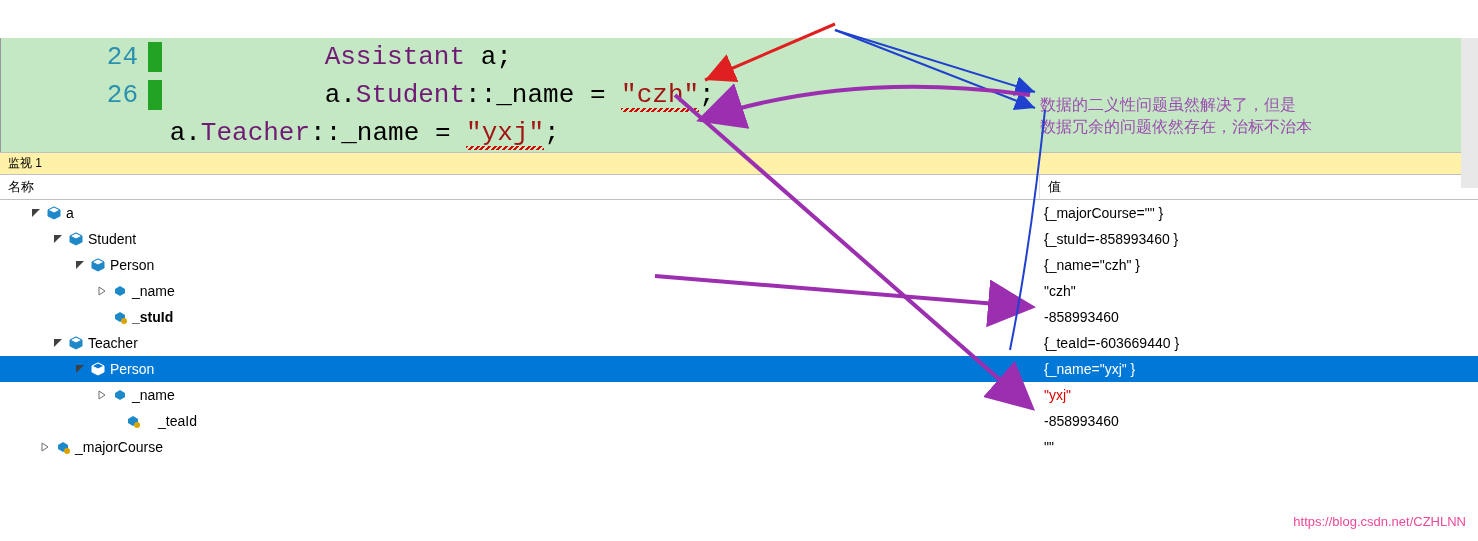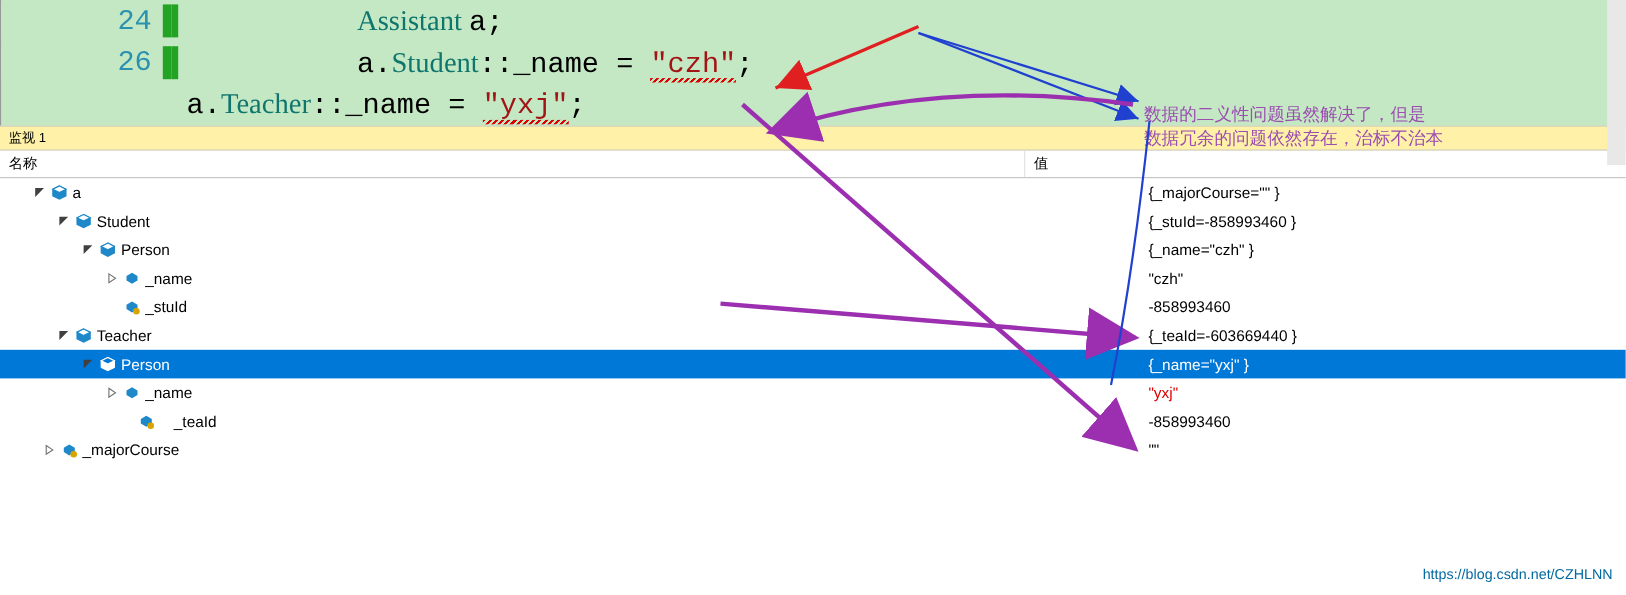--- a/index.html
+++ b/index.html
@@ -8,20 +8,21 @@
   height: 541px;
   font-family: Consolas, "Courier New", monospace;
   background: #fff;
   overflow: hidden;
   position: relative;
 }
 .code-area {
   background: #c4e8c4;
   position: relative;
   border-left: 1px solid #999;
+  margin-top: 38px;
 }
 .code-line {
   display: flex;
   height: 38px;
   align-items: center;
 }
 .gutter {
   width: 155px;
   text-align: right;
   padding-right: 10px;
@@ -39,21 +40,21 @@
   bottom: 0;
   width: 6px;
   background: #23a323;
 }
 .code-text {
   padding-left: 75px;
   font-size: 26px;
   white-space: pre;
   position: relative;
 }
-.kw { color: #0f766e; font-family: Liberation Serif, serif; }
+.kw { color: #701a75; }
 .ident { color: #000; }
 .comment { color: #008000; }
 .str { color: #a31515; }
 .op { color: #000; }
 .squiggle {
   position: relative;
 }
 .squiggle::after {
   content: "";
   position: absolute;
@@ -71,21 +72,21 @@
   color: #000;
 }
 .watch-cols {
   display: flex;
   border-bottom: 1px solid #c0c0c0;
   font-family: "Microsoft YaHei", sans-serif;
   font-size: 13px;
   color: #000;
   background: #fff;
 }
-.col-name { width: 932px; padding: 3px 8px; border-right: 1px solid #e0e0e0; }
+.col-name { width: 1040px; padding: 3px 8px; border-right: 1px solid #e0e0e0; }
 .col-value { flex: 1; padding: 3px 8px; }
 .tree {
   font-family: "Segoe UI", "Microsoft YaHei", sans-serif;
   font-size: 14px;
   color: #000;
 }
 .tree-row {
   display: flex;
   height: 26px;
   align-items: center;
@@ -121,21 +122,21 @@
 .selected {
   background: #0078d7;
   color: #fff;
 }
 .selected .tree-value { color: #fff; }
 .red-val { color: #d00; }
 .watermark {
   position: absolute;
   right: 12px;
   bottom: 12px;
-  color: #0369a1;
+  color: #ec4899;
   font-family: sans-serif;
   font-size: 13px;
 }
 .annotation {
   position: absolute;
   color: #9b4db0;
   font-family: "Microsoft YaHei", sans-serif;
   font-size: 16px;
   line-height: 22px;
 }
@@ -236,21 +237,21 @@
           </svg>
         </span>
         <span class="icon"><svg width="16" height="16">
             <polygon points="8,3 13,6 13,10 8,13 3,10 3,6" fill="#1e88c9"></polygon>
           </svg></span>
         <span>_name</span>
       </div>
       <div class="tree-value">"czh"</div>
     </div>
     <div class="tree-row">
-      <div class="tree-name" style="padding-left: 96px;">
+      <div class="tree-name" style="padding-left: 96px; font-weight: bold;">
         <span class="expander"></span>
         <span class="icon"><svg width="16" height="16">
             <polygon points="8,3 13,6 13,10 8,13 3,10 3,6" fill="#1e88c9"></polygon>
             <circle cx="12" cy="12" r="3" fill="#d9a400"></circle>
           </svg></span>
         <span>_stuId</span>
       </div>
       <div class="tree-value">-858993460</div>
     </div>
     <div class="tree-row">

